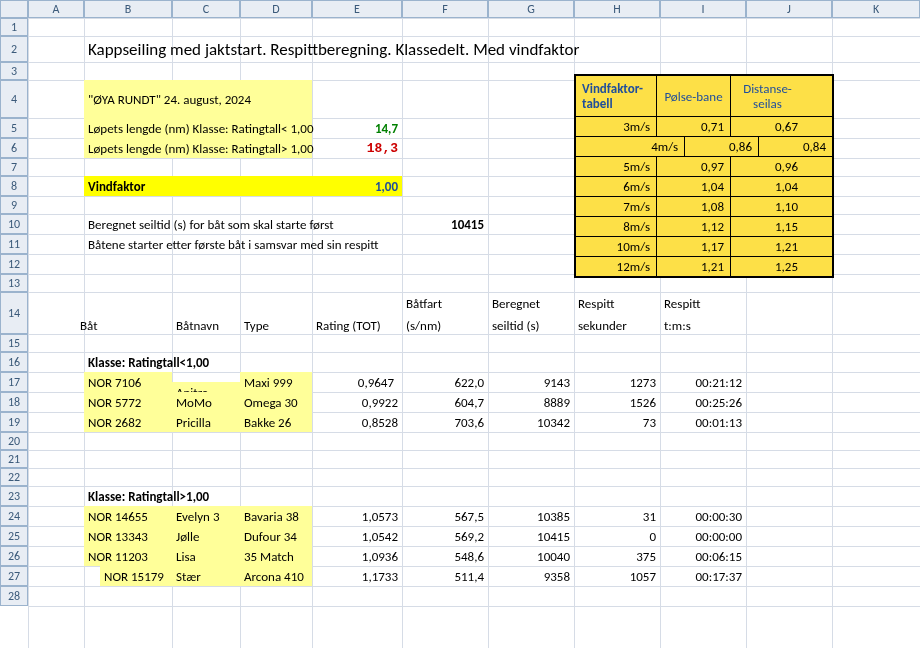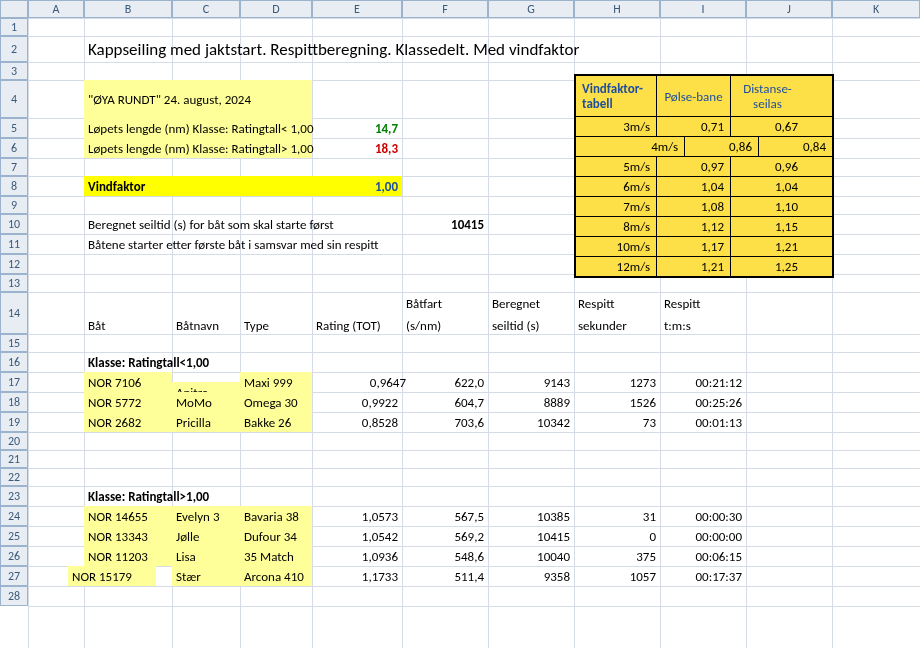--- a/index.html
+++ b/index.html
@@ -126,49 +126,49 @@
       </div>
 
     <div class="cell title" style="left: 56px; top: 18px; width: 748px; height: 26px;">Kappseiling med jaktstart.  Respittberegning.    Klassedelt. Med vindfaktor</div>
 
     <div class="cell hl-light" style="left: 56px; top: 62px; width: 228px; height: 38px;">"ØYA RUNDT"  24. august, 2024</div>
 
     <div class="cell hl-light" style="left: 56px; top: 100px; width: 228px; height: 20px;">Løpets lengde (nm)  Klasse: Ratingtall&lt; 1,00</div>
     <div class="cell num green" style="left: 284px; top: 100px; width: 90px; height: 20px;">14,7</div>
 
     <div class="cell hl-light" style="left: 56px; top: 120px; width: 228px; height: 20px;">Løpets lengde (nm)  Klasse: Ratingtall&gt; 1,00</div>
-    <div class="cell num red" style="left: 284px; top: 120px; width: 90px; height: 20px;">18,3</div>
+    <div class="cell num red" style="left: 284px; top: 120px; width: 90px; height: 20px; font-family: Liberation Mono, monospace;">18,3</div>
 
     <div class="cell hl-bright bold" style="left: 56px; top: 158px; width: 88px; height: 20px;">Vindfaktor</div>
     <div class="cell hl-bright" style="left: 144px; top: 158px; width: 140px; height: 20px;"></div>
     <div class="cell hl-bright num blue" style="left: 284px; top: 158px; width: 90px; height: 20px;">1,00</div>
 
     <div class="cell" style="left: 56px; top: 196px; width: 318px; height: 20px;">Beregnet seiltid (s) for båt som skal starte først</div>
     <div class="cell num bold" style="left: 374px; top: 196px; width: 86px; height: 20px;">10415</div>
     <div class="cell" style="left: 56px; top: 216px; width: 404px; height: 20px;">Båtene starter etter første båt i samsvar med sin respitt</div>
 
-    <div class="cell" style="left: 56px; top: 298px; width: 88px; height: 18px;">Båt</div>
+    <div class="cell" style="left: 48px; top: 298px; width: 88px; height: 18px;">Båt</div>
     <div class="cell" style="left: 144px; top: 298px; width: 68px; height: 18px;">Båtnavn</div>
     <div class="cell" style="left: 212px; top: 298px; width: 72px; height: 18px;">Type</div>
     <div class="cell" style="left: 284px; top: 298px; width: 90px; height: 18px;">Rating (TOT)</div>
     <div class="cell" style="left: 374px; top: 274px; width: 86px; height: 23px;">Båtfart</div>
     <div class="cell" style="left: 374px; top: 298px; width: 86px; height: 18px;">(s/nm)</div>
     <div class="cell" style="left: 460px; top: 274px; width: 86px; height: 23px;">Beregnet</div>
     <div class="cell" style="left: 460px; top: 298px; width: 86px; height: 18px;">seiltid (s)</div>
     <div class="cell" style="left: 546px; top: 274px; width: 86px; height: 23px;">Respitt</div>
     <div class="cell" style="left: 546px; top: 298px; width: 86px; height: 18px;">sekunder</div>
     <div class="cell" style="left: 632px; top: 274px; width: 86px; height: 23px;">Respitt</div>
     <div class="cell" style="left: 632px; top: 298px; width: 86px; height: 18px;">t:m:s</div>
 
     <div class="cell bold" style="left: 56px; top: 334px; width: 228px; height: 20px;">Klasse: Ratingtall&lt;1,00</div>
     <div id="class1rows">
         <div class="cell hl-light " style="left: 56px; top: 354px; width: 88px; height: 20px;">NOR 7106</div>
         <div class="cell hl-light " style="left: 144px; top: 364px; width: 68px; height: 20px;">Anitra</div>
         <div class="cell hl-light " style="left: 212px; top: 354px; width: 72px; height: 20px;">Maxi 999</div>
-        <div class="cell  num" style="left: 292px; top: 354px; width: 90px; height: 20px;">0,9647</div>
+        <div class="cell  num" style="left: 280px; top: 354px; width: 90px; height: 20px;">0,9647</div>
         <div class="cell  num" style="left: 374px; top: 354px; width: 86px; height: 20px;">622,0</div>
         <div class="cell  num" style="left: 460px; top: 354px; width: 86px; height: 20px;">9143</div>
         <div class="cell  num" style="left: 546px; top: 354px; width: 86px; height: 20px;">1273</div>
         <div class="cell  num" style="left: 632px; top: 354px; width: 86px; height: 20px;">00:21:12</div>
         <div class="cell hl-light " style="left: 56px; top: 374px; width: 88px; height: 20px;">NOR 5772</div>
         <div class="cell hl-light " style="left: 144px; top: 374px; width: 68px; height: 20px;">MoMo</div>
         <div class="cell hl-light " style="left: 212px; top: 374px; width: 72px; height: 20px;">Omega 30</div>
         <div class="cell  num" style="left: 284px; top: 374px; width: 90px; height: 20px;">0,9922</div>
         <div class="cell  num" style="left: 374px; top: 374px; width: 86px; height: 20px;">604,7</div>
         <div class="cell  num" style="left: 460px; top: 374px; width: 86px; height: 20px;">8889</div>
@@ -203,21 +203,21 @@
         <div class="cell  num" style="left: 546px; top: 508px; width: 86px; height: 20px;">0</div>
         <div class="cell  num" style="left: 632px; top: 508px; width: 86px; height: 20px;">00:00:00</div>
         <div class="cell hl-light " style="left: 56px; top: 528px; width: 88px; height: 20px;">NOR 11203</div>
         <div class="cell hl-light " style="left: 144px; top: 528px; width: 68px; height: 20px;">Lisa</div>
         <div class="cell hl-light " style="left: 212px; top: 528px; width: 72px; height: 20px;">35 Match</div>
         <div class="cell  num" style="left: 284px; top: 528px; width: 90px; height: 20px;">1,0936</div>
         <div class="cell  num" style="left: 374px; top: 528px; width: 86px; height: 20px;">548,6</div>
         <div class="cell  num" style="left: 460px; top: 528px; width: 86px; height: 20px;">10040</div>
         <div class="cell  num" style="left: 546px; top: 528px; width: 86px; height: 20px;">375</div>
         <div class="cell  num" style="left: 632px; top: 528px; width: 86px; height: 20px;">00:06:15</div>
-        <div class="cell hl-light " style="left: 40px; top: 548px; width: 88px; height: 20px;">NOR 15179</div>
+        <div class="cell hl-light " style="left: 72px; top: 548px; width: 88px; height: 20px;">NOR 15179</div>
         <div class="cell hl-light " style="left: 144px; top: 548px; width: 68px; height: 20px;">Stær</div>
         <div class="cell hl-light " style="left: 212px; top: 548px; width: 72px; height: 20px;">Arcona 410</div>
         <div class="cell  num" style="left: 284px; top: 548px; width: 90px; height: 20px;">1,1733</div>
         <div class="cell  num" style="left: 374px; top: 548px; width: 86px; height: 20px;">511,4</div>
         <div class="cell  num" style="left: 460px; top: 548px; width: 86px; height: 20px;">9358</div>
         <div class="cell  num" style="left: 546px; top: 548px; width: 86px; height: 20px;">1057</div>
         <div class="cell  num" style="left: 632px; top: 548px; width: 86px; height: 20px;">00:17:37</div>
       </div>
 
     <div class="wind-table" id="windtable" style="left: 546px; top: 56px;">

